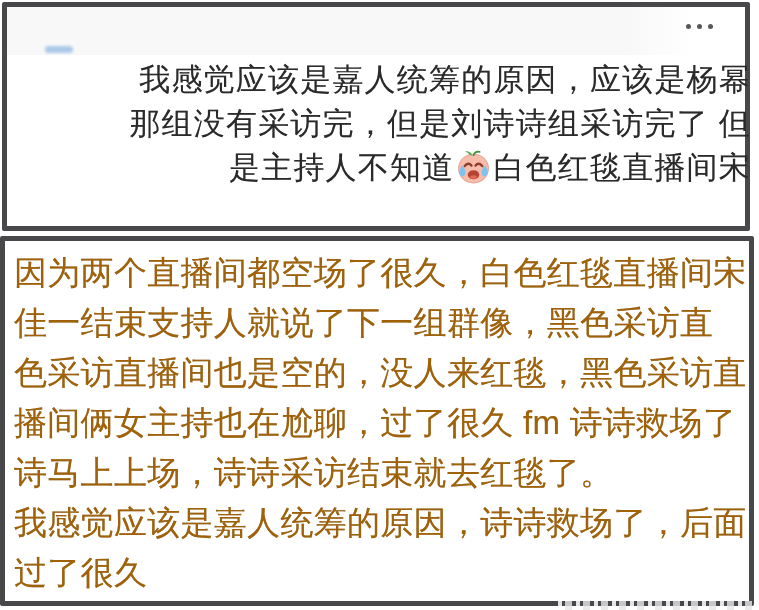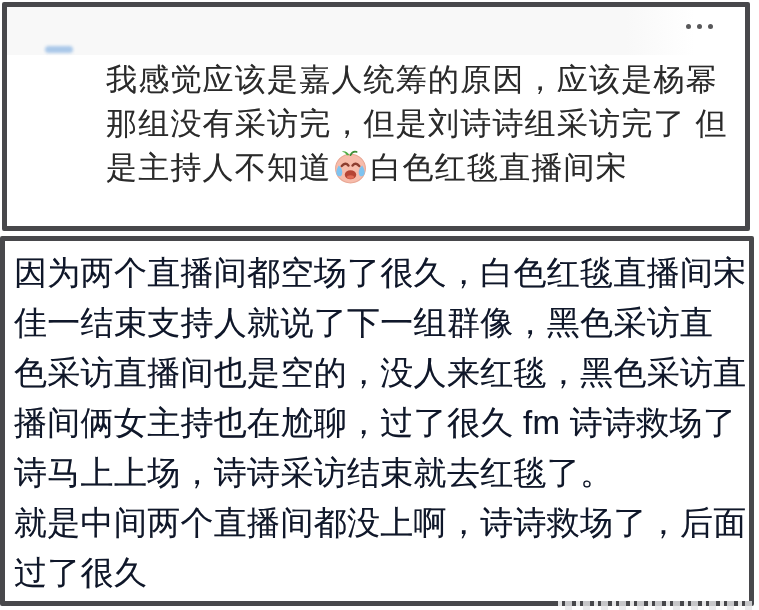--- a/index.html
+++ b/index.html
@@ -37,30 +37,30 @@
     width:5px; height:5px; border-radius:50%;
     background:#58585a; display:block;
   }
 
   .comment-text {
     position:absolute; left:99px; top:51px; width:645px;
     font-size:31px; line-height:44px; letter-spacing:1.2px;
     color:#2a2a2a;
     text-shadow:0 0 0.5px rgba(40,40,40,0.35);
   }
-  .c-line { white-space:nowrap; }
+  .c-line { white-space:nowrap;text-align:right; }
   .emoji {
     display:inline-block; width:37px; height:37px;
     vertical-align:-7px; margin:0 1px;
   }
 
   .post-text {
     position:absolute; left:9px; top:7px; width:742px;
     font-size:33px; line-height:50px; letter-spacing:0.3px;
-    color:#0f172a;
+    color:#a16207;
     text-shadow:0 0 0.5px rgba(20,20,20,0.35);
   }
   .p-line { white-space:nowrap; }
 
   .watermark {
     position:absolute; right:5px; bottom:0px;
     width:196px; height:9px; z-index:6;
     background:repeating-linear-gradient(90deg,
       rgba(255,255,255,0.85) 0 4px, rgba(255,255,255,0) 4px 7px,
       rgba(230,230,232,0.8) 7px 14px, rgba(255,255,255,0) 14px 18px);
@@ -99,18 +99,18 @@
   </div>
 </div>
 
 <div class="card bottom-card">
   <div class="post-text">
     <div class="p-line">因为两个直播间都空场了很久，白色红毯直播间宋</div>
     <div class="p-line">佳一结束支持人就说了下一组群像，黑色采访直</div>
     <div class="p-line">色采访直播间也是空的，没人来红毯，黑色采访直</div>
     <div class="p-line">播间俩女主持也在尬聊，过了很久 fm 诗诗救场了</div>
     <div class="p-line">诗马上上场，诗诗采访结束就去红毯了。</div>
-    <div class="p-line">就是中间两个直播间都没上啊，诗诗救场了，后面</div>
+    <div class="p-line">我感觉应该是嘉人统筹的原因，诗诗救场了，后面</div>
     <div class="p-line">过了很久</div>
   </div>
 </div>
 
 <div class="watermark"></div>
 
 </body></html>

